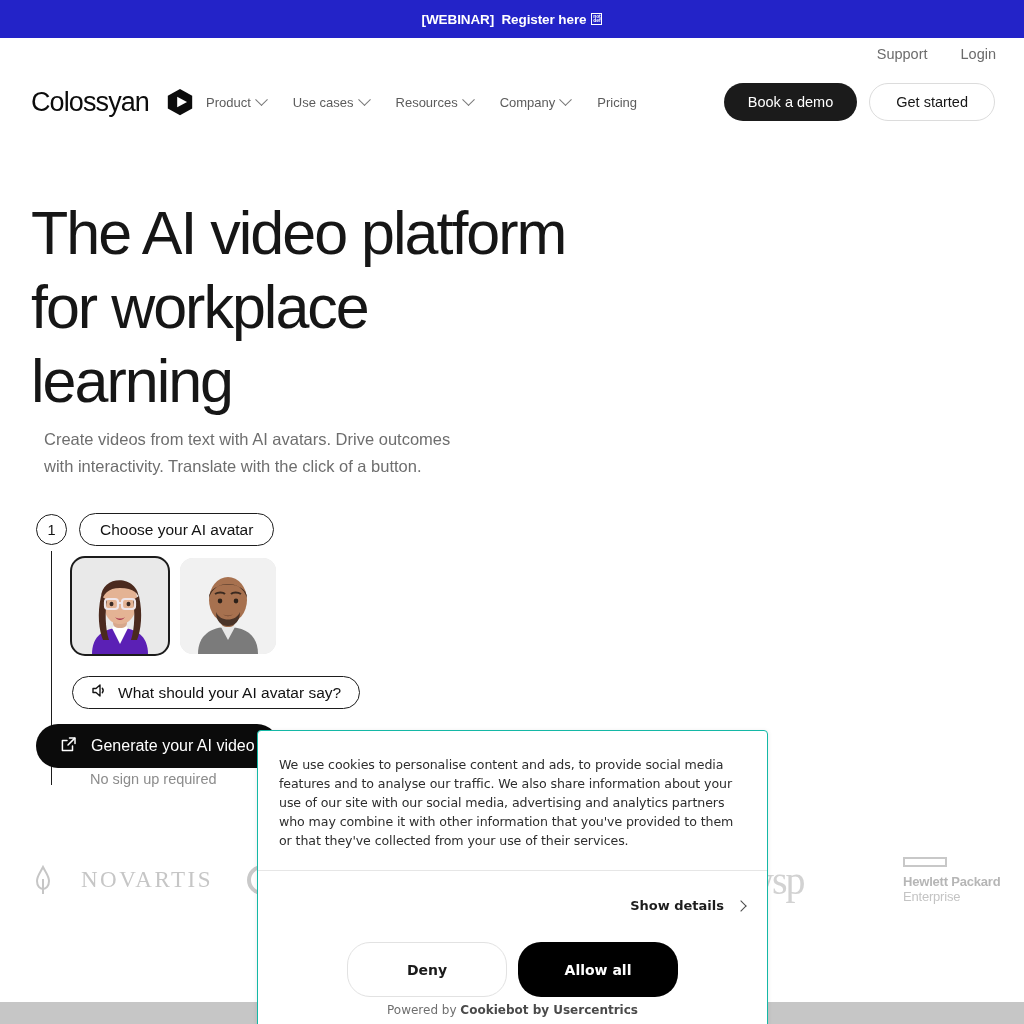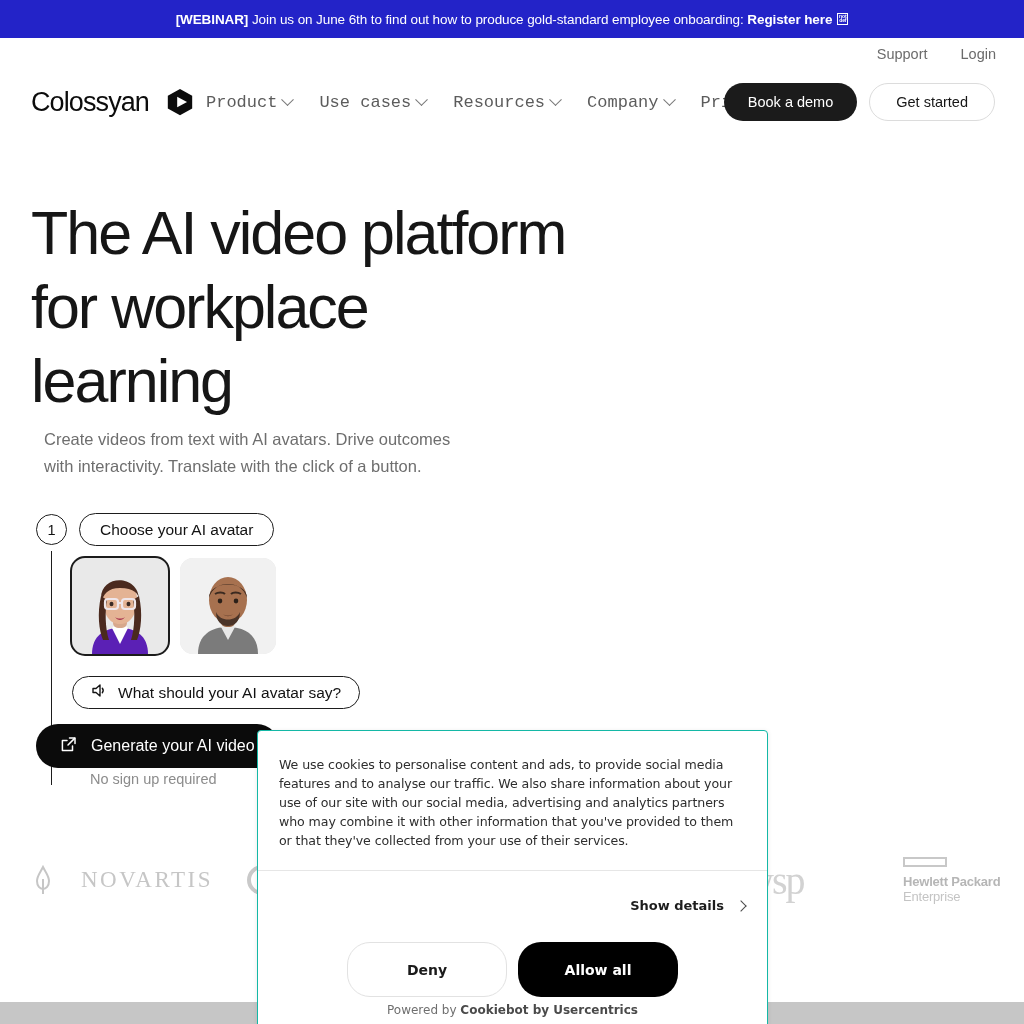--- a/index.html
+++ b/index.html
@@ -92,23 +92,22 @@
     font-weight: 400;
   }
   .brand-mark { width: 30px; height: 30px; display: block; }
 
   .primary-nav {
     position: absolute;
     left: 206px;
     display: flex;
     align-items: center;
     gap: 27px;
-    font-size: 17px;
+    font-size: 13px;
     color: #5c5c5c;
-    font-family: Liberation Mono, monospace;
   }
   .nav-item {
     display: flex;
     align-items: center;
     gap: 6px;
     cursor: pointer;
     white-space: nowrap;
   }
   .chev {
     width: 9px; height: 9px;
@@ -379,21 +378,20 @@
     color: #6f6f6f;
   }
   .cookie-powered .brandlink { font-weight: 700; color: #4a4a4a; cursor: pointer; }
 </style>
 </head>
 <body>
 
 <div class="webinar-banner">
   <span class="strong">[WEBINAR]</span>
   <span>&nbsp;</span>
-  <span class="mid">Join us on June 6th to find out how to produce gold-standard employee onboarding:</span>
   <span>&nbsp;</span>
   <span class="strong">Register here</span>
   <span class="notdef-glyph">not<br>def</span>
 </div>
 
 <header class="site-header">
 
   <nav class="utility-nav">
     <a>Support</a>
     <a>Login</a>

